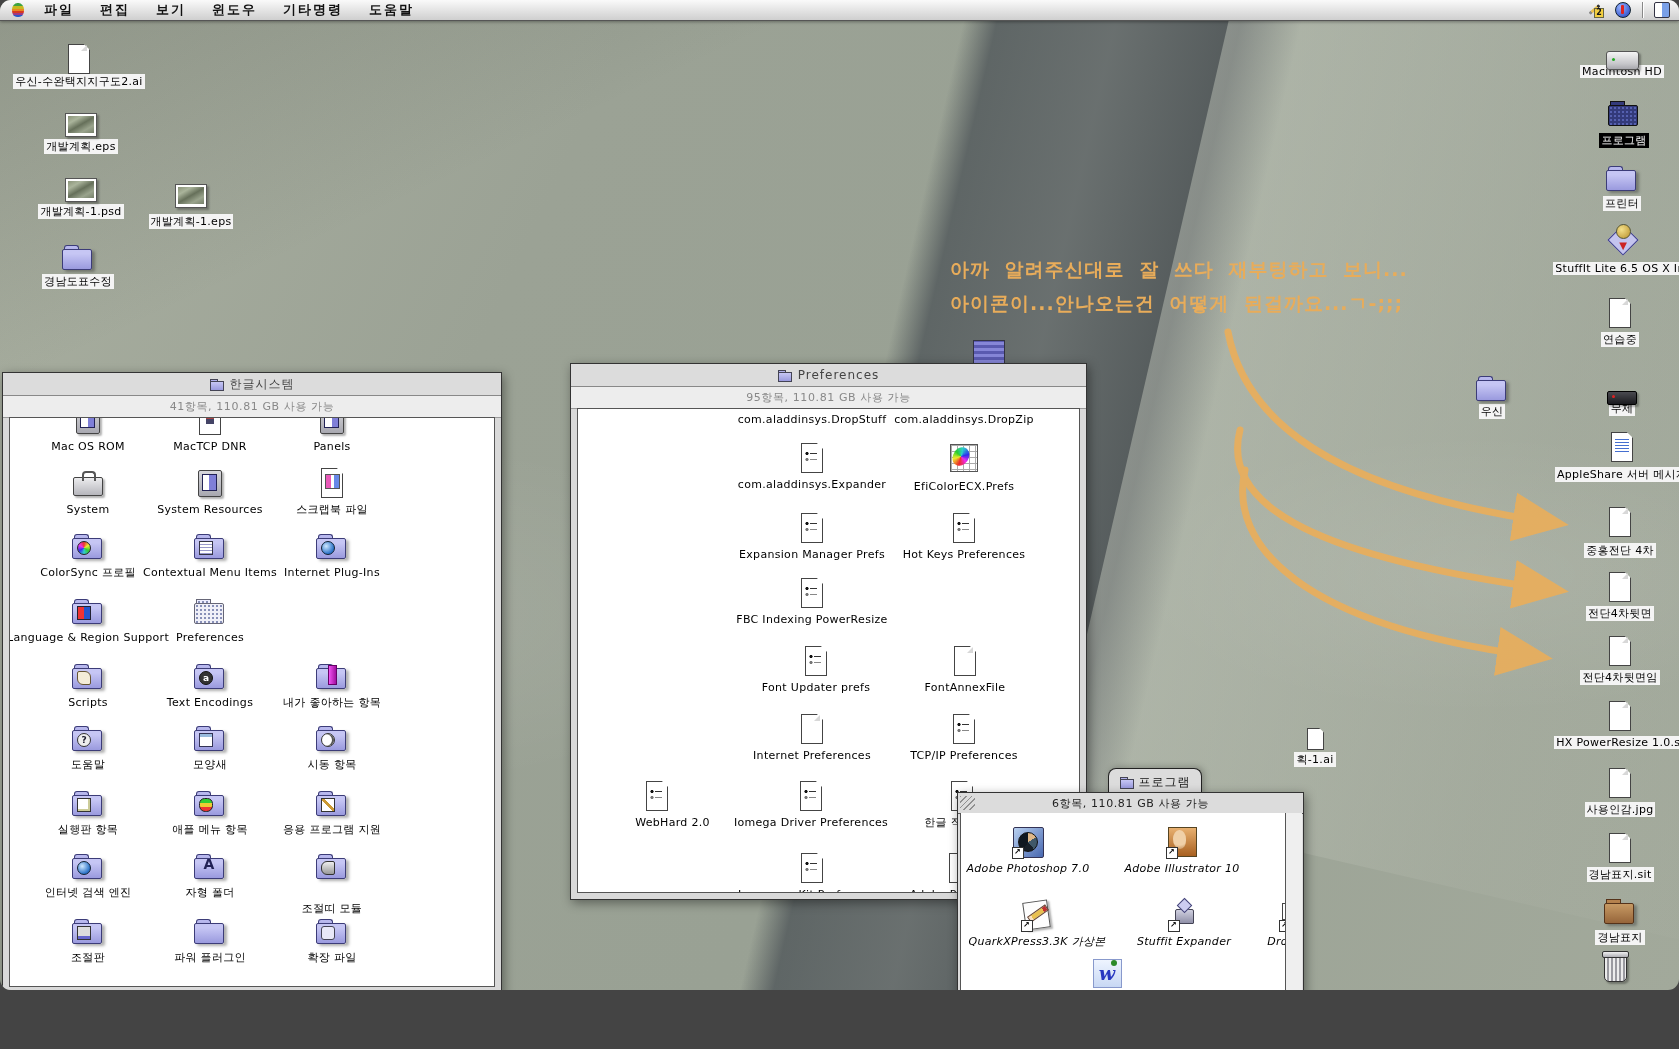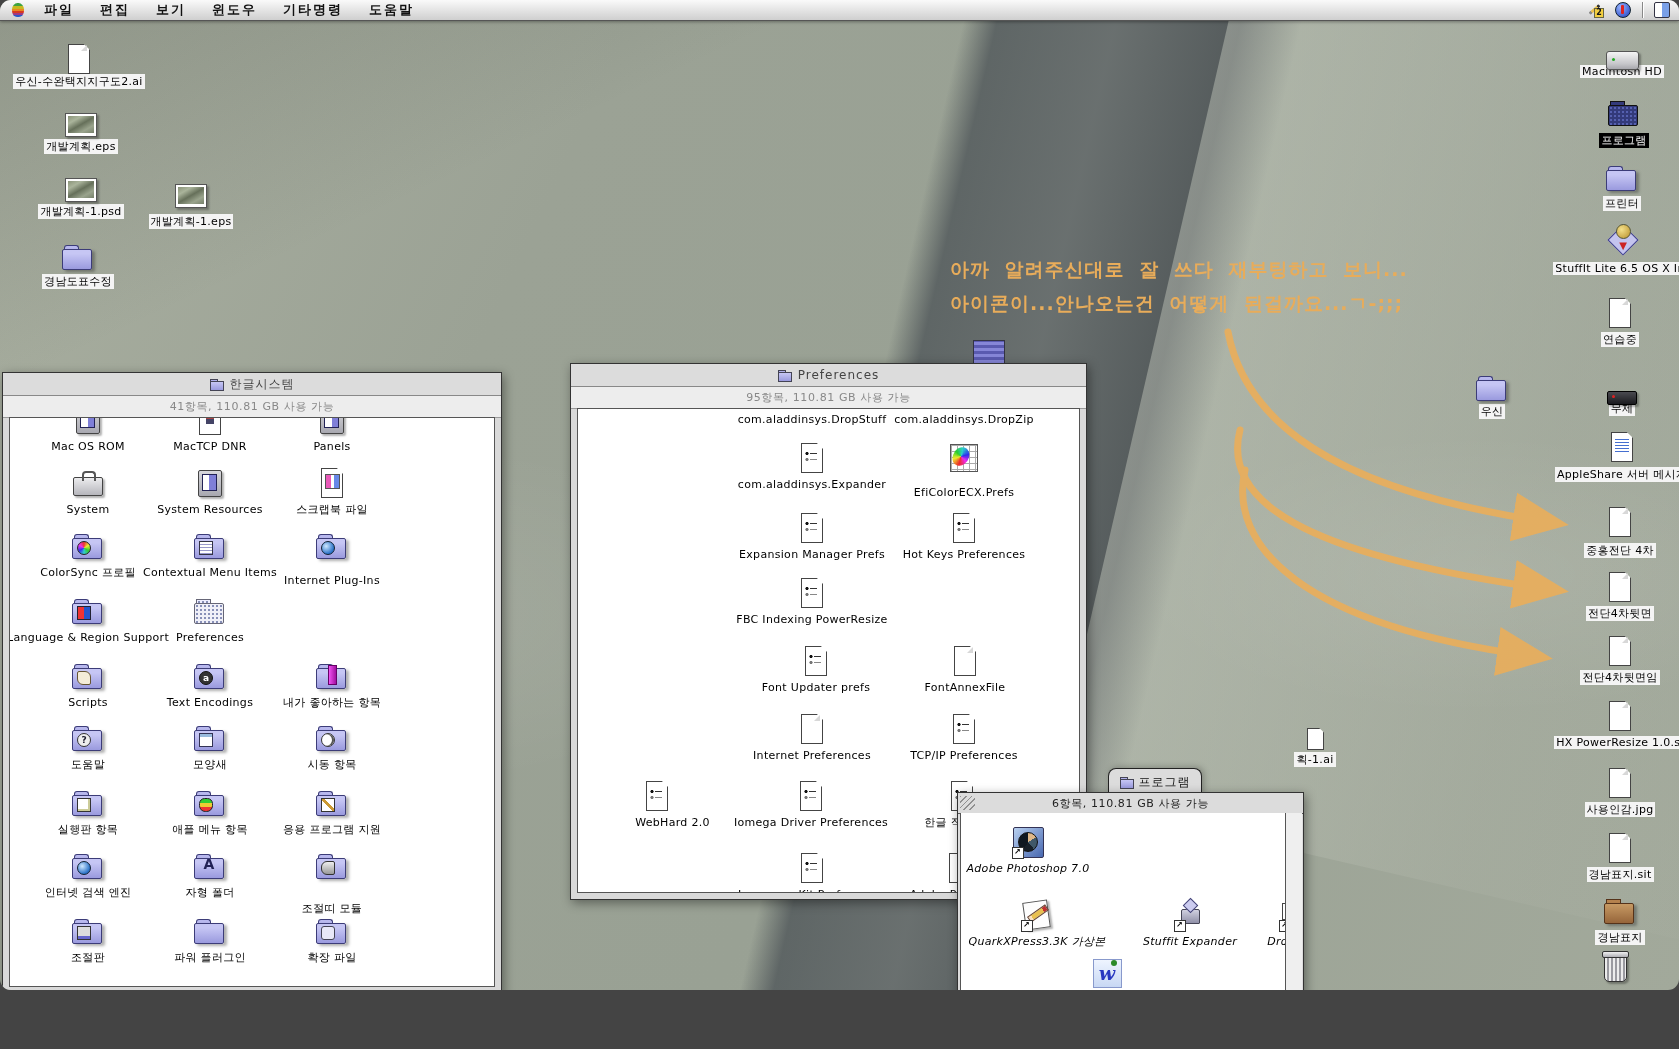--- a/index.html
+++ b/index.html
@@ -310,21 +310,21 @@
         <div class="icon-item" style="left: 115px; top: 111px;">
           <div class="art folder">
             <span class="badge b-menu"></span>
           </div>
           <div class="lblwrap" style="margin-top: 2px;"><span class="lbl">Contextual Menu Items</span></div>
         </div>
         <div class="icon-item" style="left: 237px; top: 111px;">
           <div class="art folder">
             <span class="badge b-globe"></span>
           </div>
-          <div class="lblwrap" style="margin-top: 10px;"><span class="lbl">Internet Plug-Ins</span></div>
+          <div class="lblwrap" style="margin-top: 2px;"><span class="lbl">Internet Plug-Ins</span></div>
         </div>
         <div class="icon-item" style="left: -7px; top: 176px;">
           <div class="art folder">
             <span class="badge b-flags"></span>
           </div>
           <div class="lblwrap" style="margin-top: 2px;"><span class="lbl">Language &amp; Region Support</span></div>
         </div>
         <div class="icon-item" style="left: 115px; top: 176px;">
           <div class="art dottedfolder"></div>
           <div class="lblwrap" style="margin-top: 2px;"><span class="lbl">Preferences</span></div>
@@ -432,21 +432,21 @@
         </div>
         <div class="icon-item" style="left: 301px; top: 1px;">
           <div class="lblwrap"><span class="lbl">com.aladdinsys.DropZip</span></div>
         </div>
         <div class="icon-item" style="left: 149px; top: 32px;">
           <div class="art prefs"></div>
           <div class="lblwrap" style="margin-top: 2px;"><span class="lbl">com.aladdinsys.Expander</span></div>
         </div>
         <div class="icon-item" style="left: 301px; top: 32px;">
           <div class="art efi"></div>
-          <div class="lblwrap" style="margin-top: 10px;"><span class="lbl">EfiColorECX.Prefs</span></div>
+          <div class="lblwrap" style="margin-top: 4px;"><span class="lbl">EfiColorECX.Prefs</span></div>
         </div>
         <div class="icon-item" style="left: 149px; top: 102px;">
           <div class="art prefs"></div>
           <div class="lblwrap" style="margin-top: 2px;"><span class="lbl">Expansion Manager Prefs</span></div>
         </div>
         <div class="icon-item" style="left: 301px; top: 102px;">
           <div class="art prefs"></div>
           <div class="lblwrap" style="margin-top: 2px;"><span class="lbl">Hot Keys Preferences</span></div>
         </div>
         <div class="icon-item" style="left: 149px; top: 167px;">
@@ -501,27 +501,33 @@
       <span class="grip"></span>
       <span>6항목, 110.81 GB 사용 가능</span>
     </div>
     <div class="content in-win" id="program-content">
         <div class="icon-item" style="left: -18px; top: 12px;">
           <div class="art ps">
             <b class="alias-mark"></b>
           </div>
           <div class="lblwrap" style="margin-top: 2px;"><span class="lbl ital">Adobe Photoshop 7.0</span></div>
         </div>
+        <div class="icon-item" style="left: 136px; top: 12px;">
+          <div class="art ai">
+            <b class="alias-mark"></b>
+          </div>
+          <div class="lblwrap" style="margin-top: 2px;"><span class="lbl ital">Adobe Illustrator 10</span></div>
+        </div>
         <div class="icon-item" style="left: -9px; top: 85px;">
           <div class="art quark">
             <b class="alias-mark"></b>
           </div>
           <div class="lblwrap" style="margin-top: 2px;"><span class="lbl ital">QuarkXPress3.3K 가상본</span></div>
         </div>
-        <div class="icon-item" style="left: 144px; top: 85px;">
+        <div class="icon-item" style="left: 138px; top: 85px;">
           <div class="art sitexp">
             <b class="alias-mark"></b>
           </div>
           <div class="lblwrap" style="margin-top: 2px;"><span class="lbl ital">Stuffit Expander</span></div>
         </div>
         <div class="icon-item" style="left: 249px; top: 85px;">
           <div class="art dropstuff">
             <b class="alias-mark"></b>
           </div>
           <div class="lblwrap" style="margin-top: 2px;"><span class="lbl ital">DropStuff</span></div>

